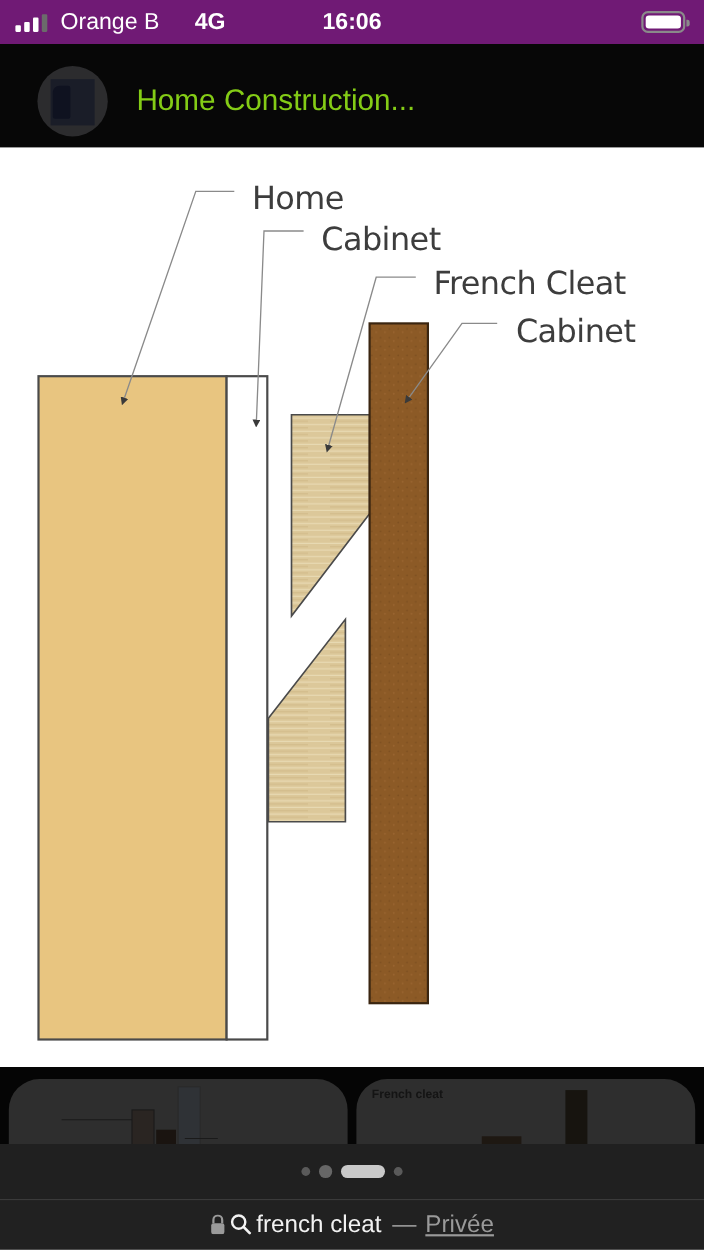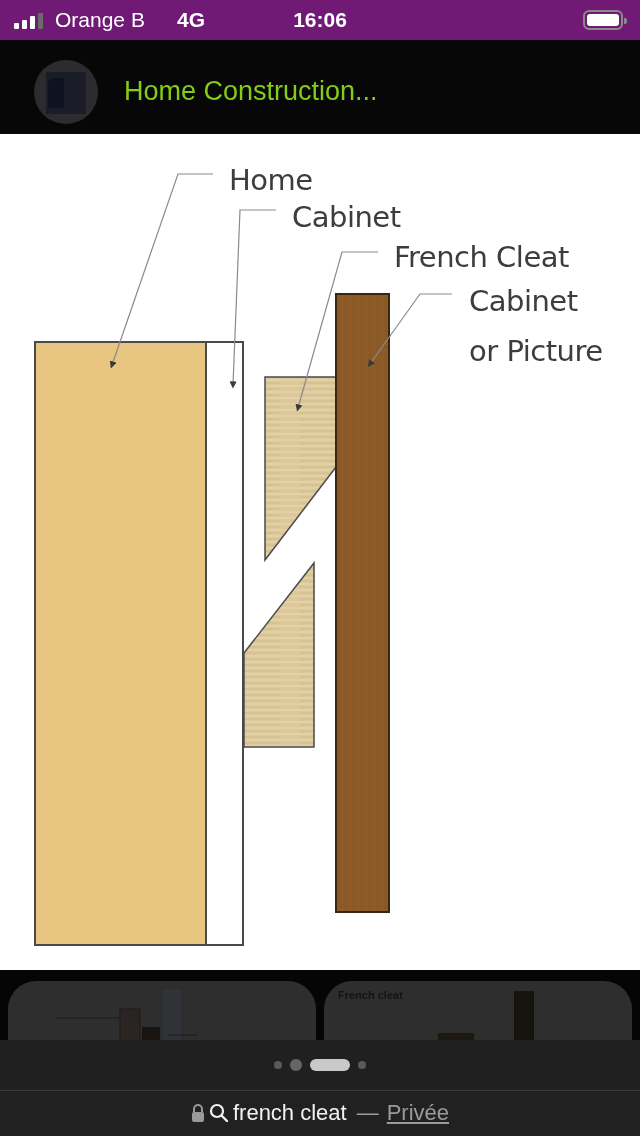--- a/index.html
+++ b/index.html
@@ -94,21 +94,20 @@
     <polyline points="213,174 178,174 112,365" fill="none" stroke="#8a8a8a" stroke-width="1.2" marker-end="url(#arrow)"></polyline>
     <polyline points="276,210 240,210 233,385" fill="none" stroke="#8a8a8a" stroke-width="1.2" marker-end="url(#arrow)"></polyline>
     <polyline points="378,252 342,252 298,408" fill="none" stroke="#8a8a8a" stroke-width="1.2" marker-end="url(#arrow)"></polyline>
     <polyline points="452,294 420,294 370,364" fill="none" stroke="#8a8a8a" stroke-width="1.2" marker-end="url(#arrow)"></polyline>
   </svg>
 
   <div class="diagram-label" style="left:229px; top:29px;">Home</div>
   <div class="diagram-label" style="left:292px; top:66px;">Cabinet</div>
   <div class="diagram-label" style="left:394px; top:106px;">French Cleat</div>
   <div class="diagram-label" style="left:469px; top:150px;">Cabinet</div>
-  <div class="diagram-label" style="left:469px; top:200px;">or Picture</div>
 </div>
 
 <div class="thumb-strip">
   <div class="thumb thumb1">
     <svg width="308" height="80">
       <line x1="48" y1="37" x2="112" y2="37" stroke="#1a1a1a" stroke-width="1"></line>
       <rect x="112" y="28" width="20" height="40" fill="#2a2522" stroke="#1a1a1a"></rect>
       <rect x="134" y="46" width="18" height="30" fill="#1a1410"></rect>
       <rect x="154" y="7" width="20" height="70" fill="#2f3236" stroke="#2a2a2a"></rect>
       <line x1="160" y1="54" x2="190" y2="54" stroke="#1a1a1a" stroke-width="1"></line>

